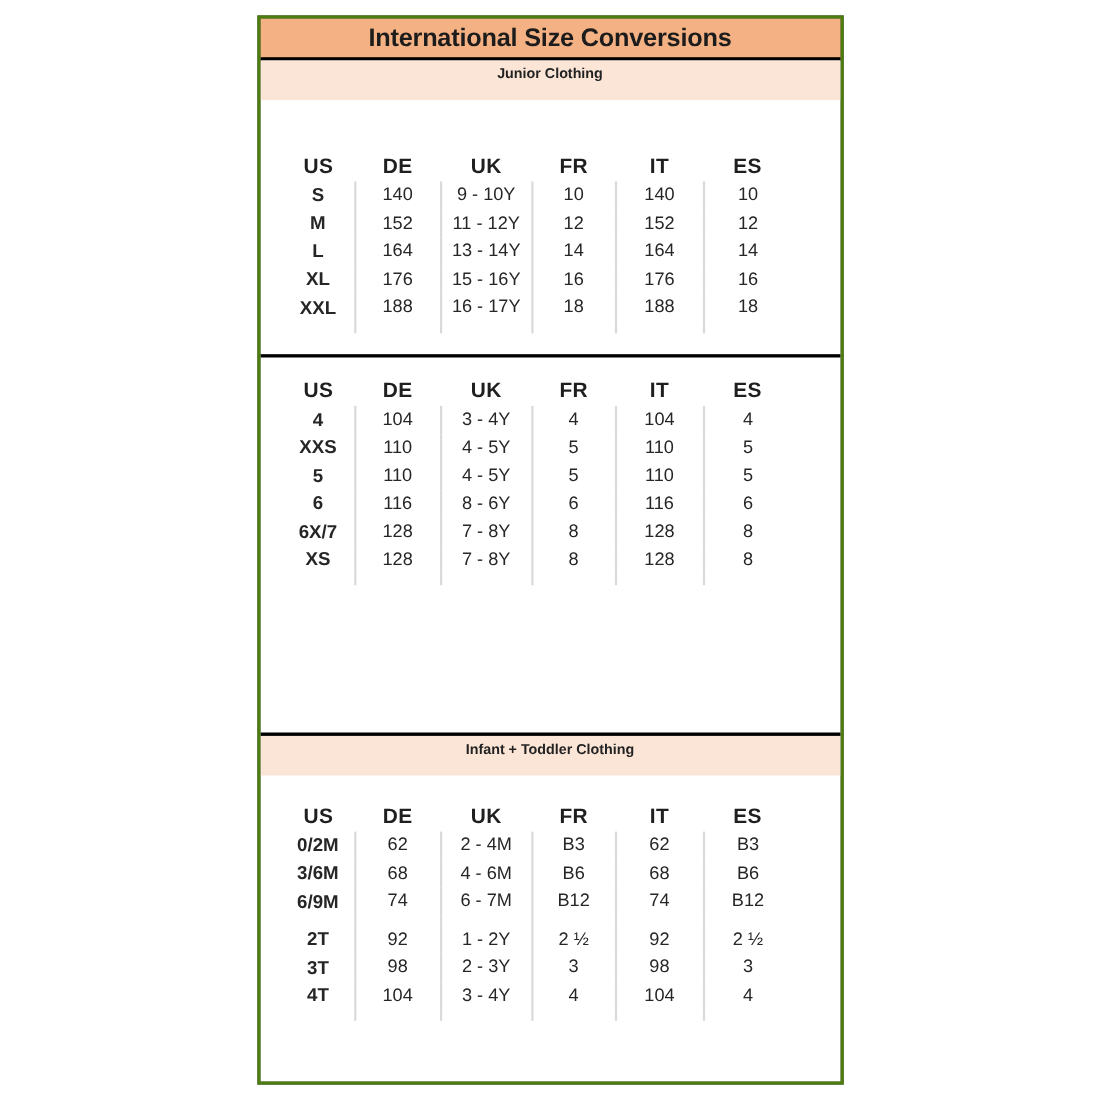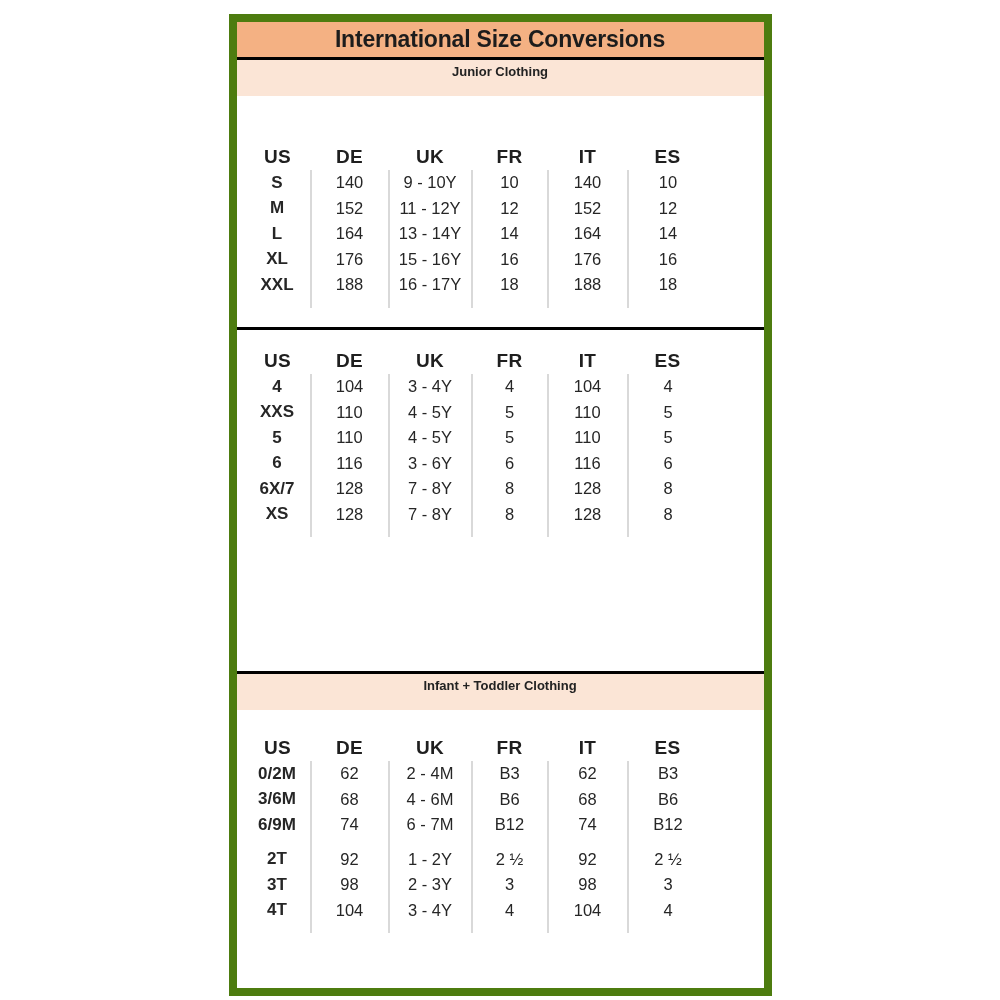--- a/index.html
+++ b/index.html
@@ -6,21 +6,21 @@
     margin: 0;
     padding: 0;
     background: #ffffff;
     width: 1000px;
     height: 1000px;
     font-family: "Liberation Sans", "DejaVu Sans", sans-serif;
   }
   .canvas {
     width: 527px;
     margin: 14px auto 0 auto;
-    border: 8px solid #4d7c0f;
+    border: 3px solid #4d7c0f;
     background: #404040;
   }
   .title-bar {
     height: 35px;
     background: #F4B183;
     border-bottom: 3px solid #000000;
     display: flex;
     align-items: center;
     justify-content: center;
   }
@@ -46,21 +46,21 @@
     background: #FBE5D6;
     text-align: center;
     font-size: 13px;
     font-weight: bold;
     color: #222222;
   }
   table.size-table {
     border-collapse: collapse;
     table-layout: fixed;
     width: 463px;
-    margin-left: 8px;
+    margin-left: 20px;
   }
   .sec-0 table.size-table { margin-top: 48px; }
   .sec-1 table.size-table { margin-top: 18px; }
   .sec-2 table.size-table { margin-top: 25px; }
   col.c-us { width: 66px; }
   col.c-de { width: 78px; }
   col.c-uk { width: 83px; }
   col.c-fr { width: 76px; }
   col.c-it { width: 80px; }
   col.c-es { width: 80px; }
@@ -215,21 +215,21 @@
             <td>5</td>
             <td>110</td>
             <td>4 - 5Y</td>
             <td>5</td>
             <td>110</td>
             <td>5</td>
           </tr>
           <tr>
             <td>6</td>
             <td>116</td>
-            <td>3 - 6Y</td>
+            <td>8 - 6Y</td>
             <td>6</td>
             <td>116</td>
             <td>6</td>
           </tr>
           <tr>
             <td>6X/7</td>
             <td>128</td>
             <td>7 - 8Y</td>
             <td>8</td>
             <td>128</td>

